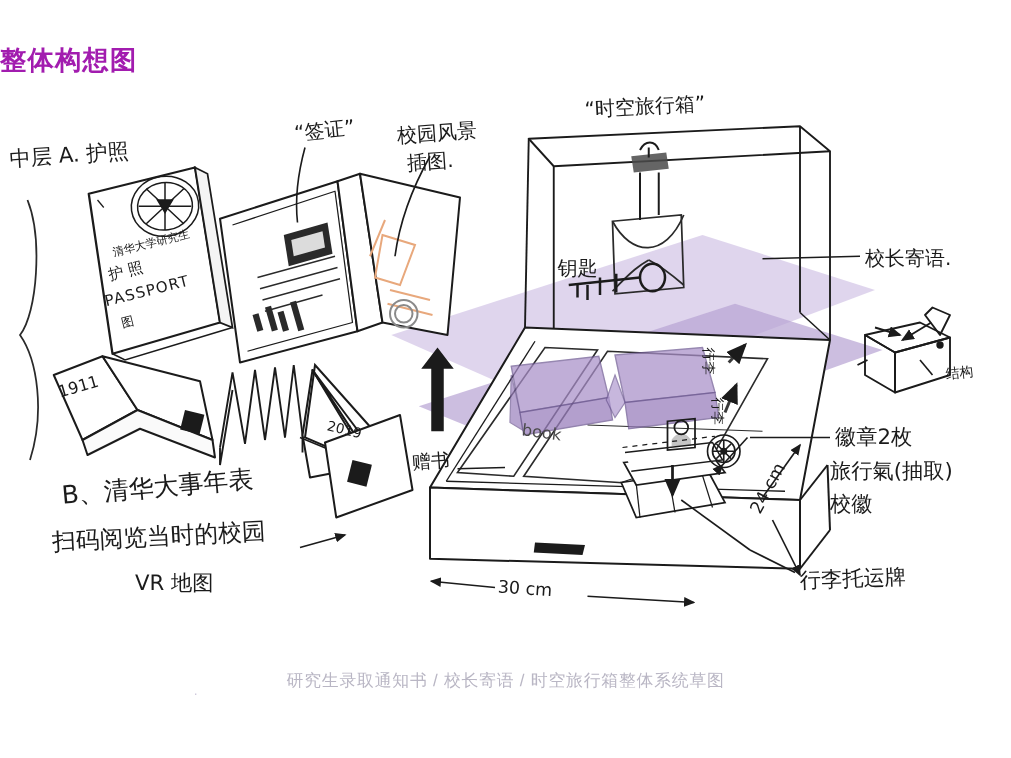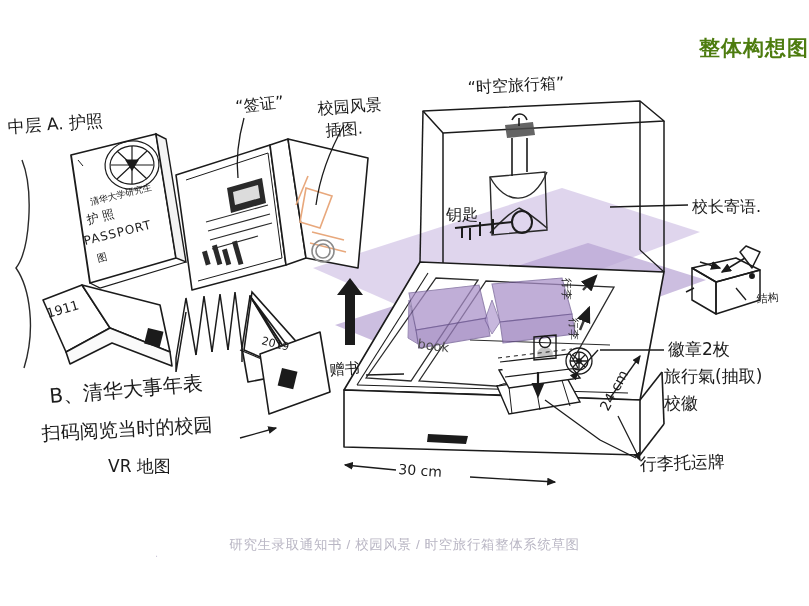--- a/index.html
+++ b/index.html
@@ -6,22 +6,22 @@
   body{
     width:809px;height:606px;
     background:#ffffff;
     font-family:"Liberation Sans","DejaVu Sans",sans-serif;
     overflow:hidden;
     position:relative;
   }
   #sheet{position:absolute;left:0;top:0;width:809px;height:606px;}
   .title{
     position:absolute;left:0;top:34px;width:809px;
-    text-align:right;
-    font-size:21px;font-weight:bold;color:#4d7c0f;
+    text-align:left;
+    font-size:21px;font-weight:bold;color:#a21caf;
     letter-spacing:1px;
   }
   .caption{
     position:absolute;left:0;top:536px;width:809px;
     text-align:center;
     font-size:13.5px;color:#b9b6c4;
     letter-spacing:.6px;
   }
   .dot{position:absolute;left:155px;top:547px;font-size:11px;color:#cfc9dc;}
   svg{position:absolute;left:0;top:0;}
@@ -328,15 +328,15 @@
       <text x="608" y="412" font-size="14" transform="rotate(-62 608 412)">24 cm</text>
 
       <text x="50" y="403" font-size="20" transform="rotate(-5 50 403)">B、清华大事年表</text>
       <text x="42" y="440" font-size="19" transform="rotate(-3 42 440)">扫码阅览当时的校园</text>
       <text x="108" y="472" font-size="17">VR 地图</text>
     </g>
 
   </svg>
 
   <div class="dot">.</div>
-  <div class="caption">研究生录取通知书 / 校园风景 / 时空旅行箱整体系统草图</div>
+  <div class="caption">研究生录取通知书 / 校长寄语 / 时空旅行箱整体系统草图</div>
 
 </div>
 
 </body></html>

